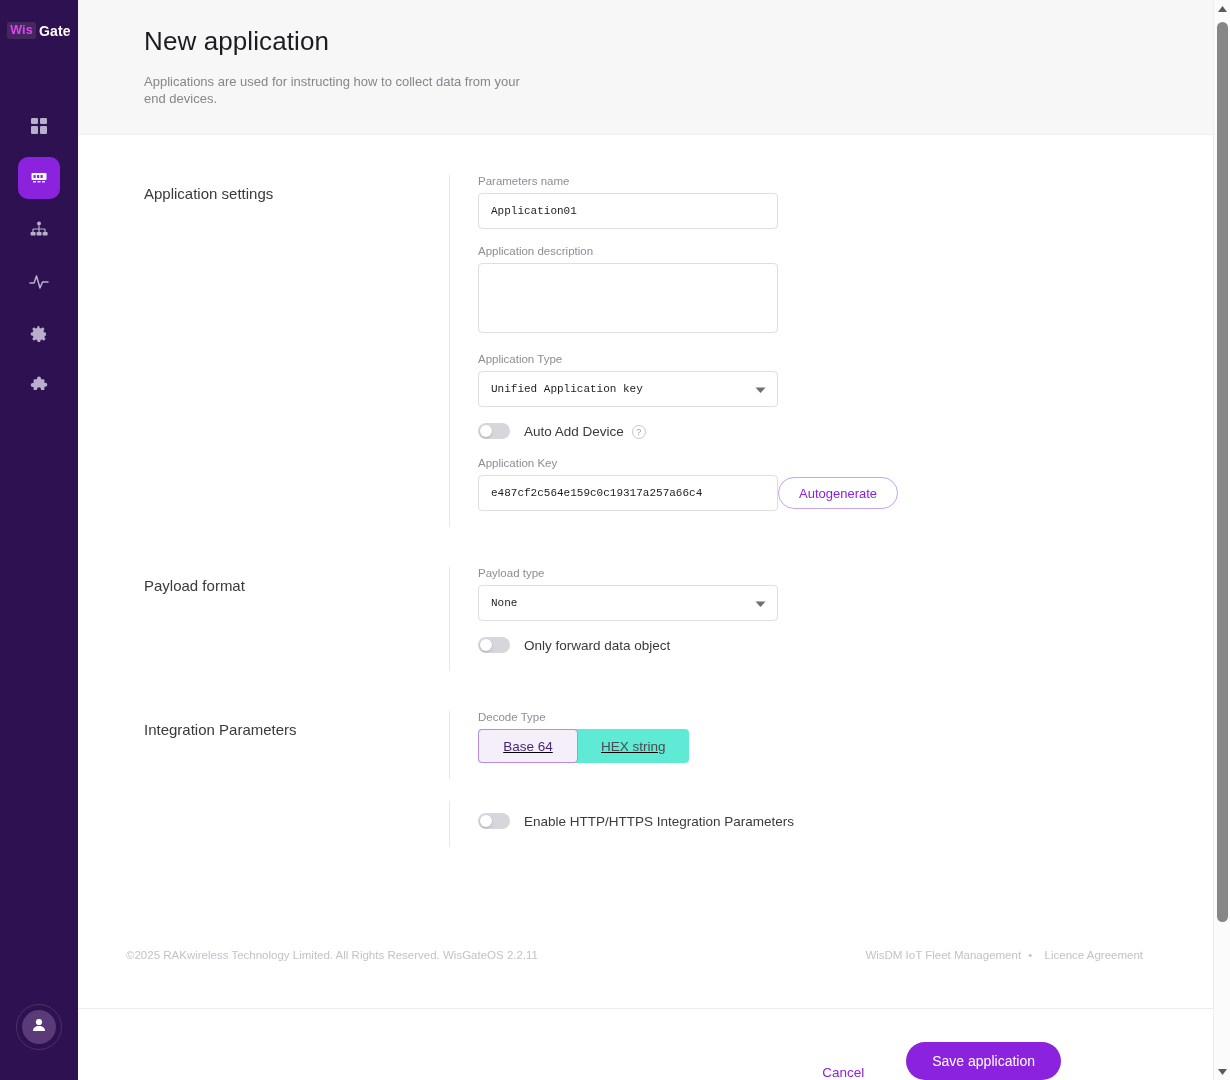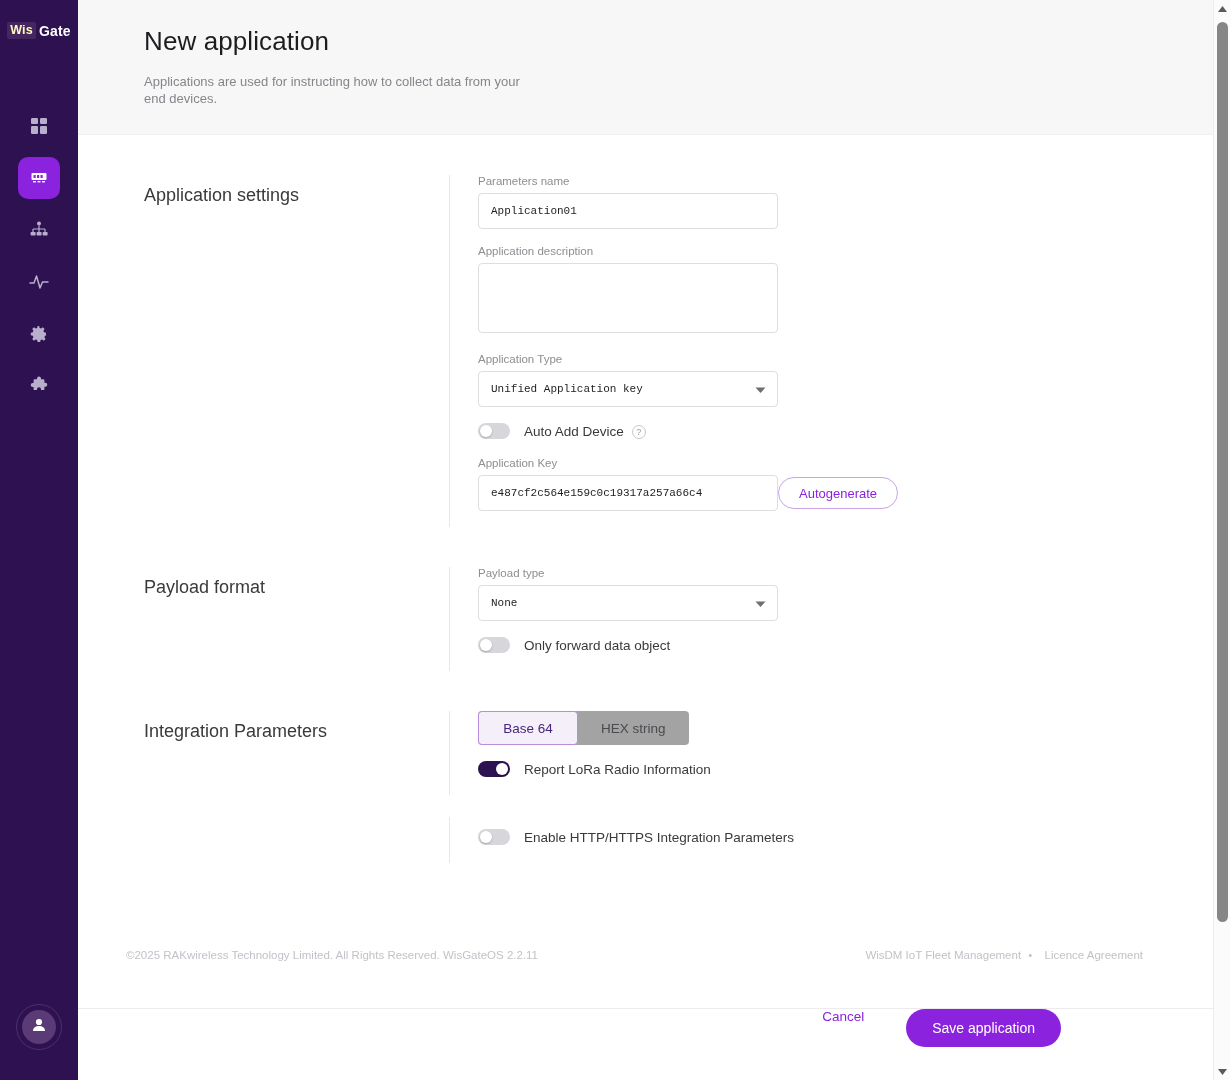--- a/index.html
+++ b/index.html
@@ -17,21 +17,21 @@
     width: 78px; height: 1080px;
     background: #2e1151;
     display: flex; flex-direction: column; align-items: center;
   }
   .logo {
     margin-top: 22px; display: flex; align-items: center;
     font-size: 14px; font-weight: bold; letter-spacing: .2px;
     user-select: none;
   }
   .logo .wis {
-    background: #46265f; color: #fef9c3; padding: 1px 3px 2px 3px;
+    background: #46265f; color: #d946ef; padding: 1px 3px 2px 3px;
     border-radius: 2px; font-size: 12.5px; font-weight: bold;
   }
   .logo .gate { color: #ffffff; margin-left: 3px; font-size: 14px; }
 
   .nav { margin-top: 66px; display: flex; flex-direction: column; gap: 10px; align-items: center; }
   .nav-item {
     width: 42px; height: 42px; border-radius: 10px;
     display: flex; align-items: center; justify-content: center;
     cursor: pointer;
   }
@@ -68,21 +68,21 @@
     margin-top: 17px; font-size: 13px; color: #86868b; line-height: 1.3;
     max-width: 380px;
   }
 
   .content { padding: 0 0 0 66px; }
 
   
   .section { display: flex; padding-top: 40px; }
   .section-label {
     width: 305px; flex: 0 0 305px;
-    font-size: 18px; color: #3a3a3c; padding-top: 10px;
+    font-size: 15px; color: #3a3a3c; padding-top: 10px;
   }
   .section-fields {
     border-left: 1px solid #e7e7e9;
     padding-left: 28px;
     flex: 1;
   }
   .field { margin-bottom: 16px; }
   .field-label {
     font-size: 11.5px; color: #8e8e93; margin-bottom: 6px; display: block;
   }
@@ -134,21 +134,21 @@
   .key-row { display: flex; align-items: center; gap: 0; }
   .btn-outline {
     height: 32px; padding: 0 20px;
     border: 1px solid #c9a4e8; border-radius: 17px;
     background: #fff; color: #8b22dd; font-size: 13px;
     cursor: pointer; font-family: "Liberation Sans", sans-serif;
   }
 
   
   .segmented {
-    display: inline-flex; background: #a3a3a3; border-radius: 4px; overflow: visible;
+    display: inline-flex; background: #5eead4; border-radius: 4px; overflow: visible; text-decoration: underline;
   }
   .seg {
     height: 34px; min-width: 100px; padding: 0 22px;
     display: flex; align-items: center; justify-content: center;
     font-size: 13.5px; color: #4a4a4f; cursor: pointer;
     border: 1px solid transparent; border-radius: 4px;
     background: transparent;
   }
   .seg.active {
     background: #f5effa; border-color: #b98ce0; color: #46267a;
@@ -165,21 +165,21 @@
     padding: 14px 70px 0 48px;
     font-size: 11.5px; color: #c2c2c8;
   }
   .footer-right span { margin-left: 4px; margin-top: 20px; }
   .footer-link { color: #c2c2c8; cursor: pointer; }
   .dot { margin: 0 5px; }
 
   .actionbar {
     position: absolute; left: 78px; bottom: 0; width: 1135px; height: 72px;
     border-top: 1px solid #ececee; background: #fff;
-    display: flex; align-items: flex-start; justify-content: flex-end;
+    display: flex; align-items: flex-end; justify-content: flex-end;
     padding-right: 152px; gap: 42px;
   }
   .btn-text {
     background: none; border: none; color: #8b22dd; font-size: 13.5px;
     cursor: pointer; font-family: "Liberation Sans", sans-serif;
   }
   .btn-primary {
     height: 38px; padding: 0 26px; border: none; border-radius: 19px;
     background: #8b22dd; color: #fff; font-size: 14px; cursor: pointer;
     font-family: "Liberation Sans", sans-serif;
@@ -366,32 +366,27 @@
           </div>
 
         </div>
       </div>
 
       <div class="section">
         <div class="section-label">Integration Parameters</div>
         <div class="section-fields">
 
           <div class="field">
+            <label class="field-label">Decode Type</label>
             <div class="segmented">
               <div class="seg active">Base 64</div>
               <div class="seg">HEX string</div>
             </div>
           </div>
 
-          <div class="toggle-row">
-            <div class="toggle on">
-              <div class="knob"></div>
-            </div>
-            <span class="toggle-label">Report LoRa Radio Information</span>
-          </div>
 
         </div>
       </div>
 
       <div class="section bare">
         <div class="section-label"></div>
         <div class="section-fields">
           <div class="toggle-row">
             <div class="toggle">
               <div class="knob"></div>

